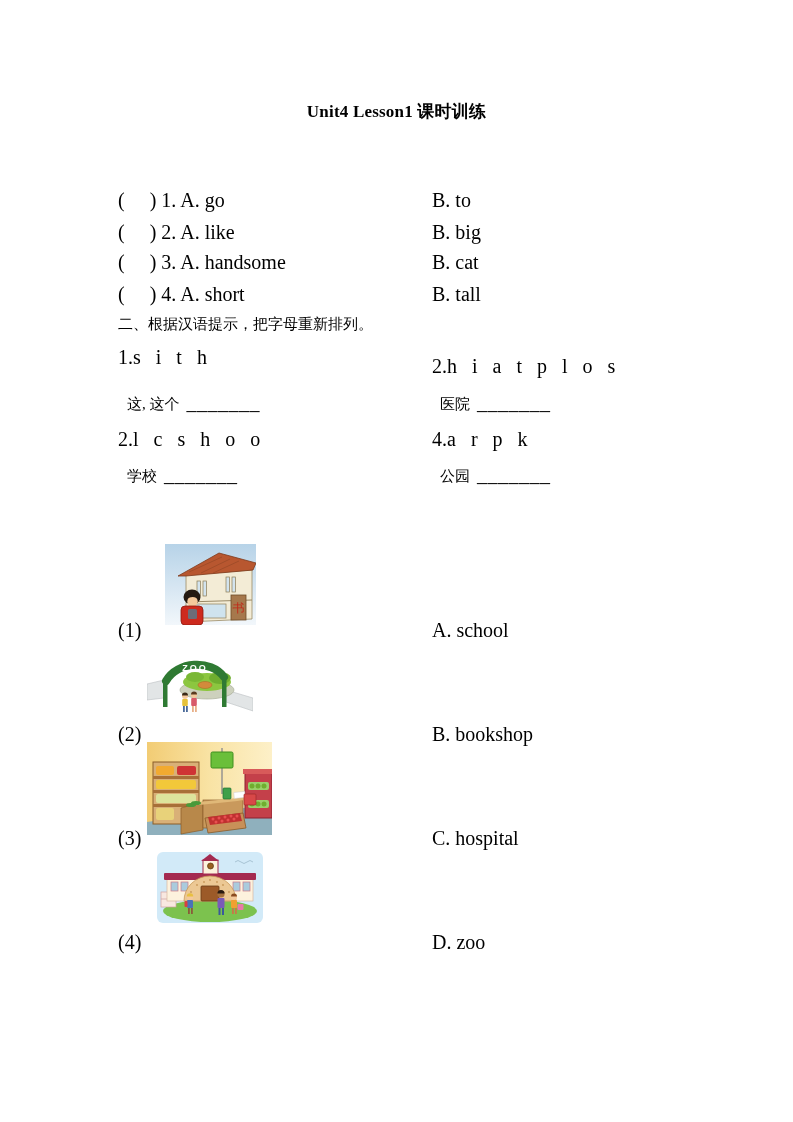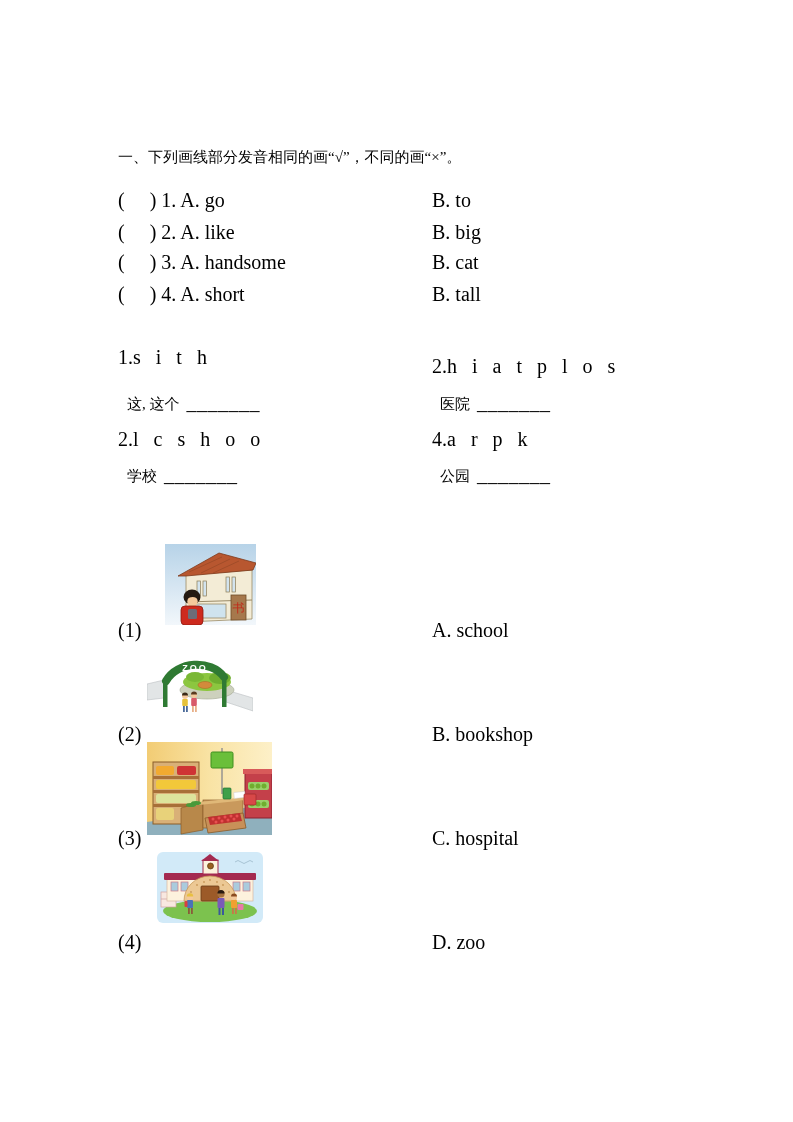--- a/index.html
+++ b/index.html
@@ -16,35 +16,36 @@
     font-weight:bold;font-size:17px;letter-spacing:0.2px;
   }
   .blank{margin-left:7px;letter-spacing:0.5px;}
   .pic{position:absolute;display:block;}
 </style>
 </head>
 <body>
 
 <div class="page">
 
-
-  <div class="abs cn" style="left:118px;top:148px">一、下列画线部分发音相同的画“√”，不同的画“×”。</div>
+  <div class="abs title">Unit4 Lesson1 课时训练</div>
+
 
   <div class="abs en" style="left:118px;top:188px">(     ) 1. A. go</div>
   <div class="abs en" style="left:432px;top:188px">B. to</div>
 
   <div class="abs en" style="left:118px;top:220px">(     ) 2. A. like</div>
   <div class="abs en" style="left:432px;top:220px">B. big</div>
 
   <div class="abs en" style="left:118px;top:250px">(     ) 3. A. handsome</div>
   <div class="abs en" style="left:432px;top:250px">B. cat</div>
 
   <div class="abs en" style="left:118px;top:282px">(     ) 4. A. short</div>
   <div class="abs en" style="left:432px;top:282px">B. tall</div>
 
+  <div class="abs cn" style="left:118px;top:315px">二、根据汉语提示，把字母重新排列。</div>
 
   <div class="abs en" style="left:118px;top:345px">1.s   i   t   h</div>
   <div class="abs en" style="left:432px;top:354px">2.h   i   a   t   p   l   o   s</div>
 
   <div class="abs cn" style="left:127px;top:390px"><span>这, 这个</span><span class="blank en">_______</span></div>
   <div class="abs cn" style="left:440px;top:390px"><span>医院</span><span class="blank en">_______</span></div>
 
   <div class="abs en" style="left:118px;top:427px">2.l   c   s   h   o   o</div>
   <div class="abs en" style="left:432px;top:427px">4.a   r   p   k</div>
 

